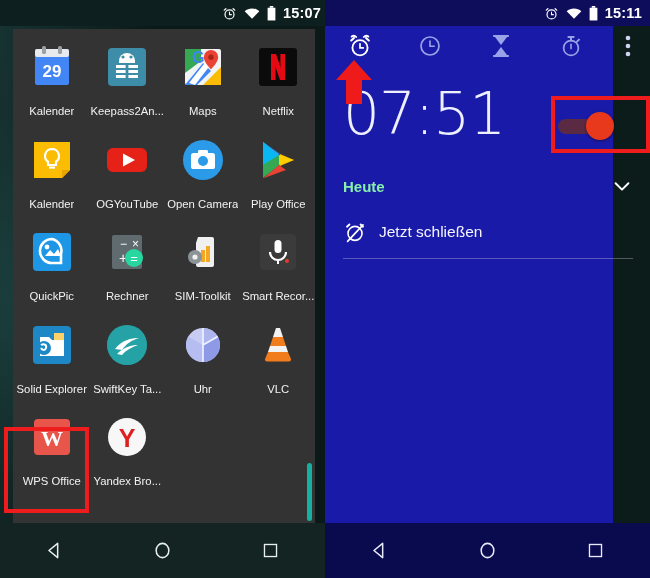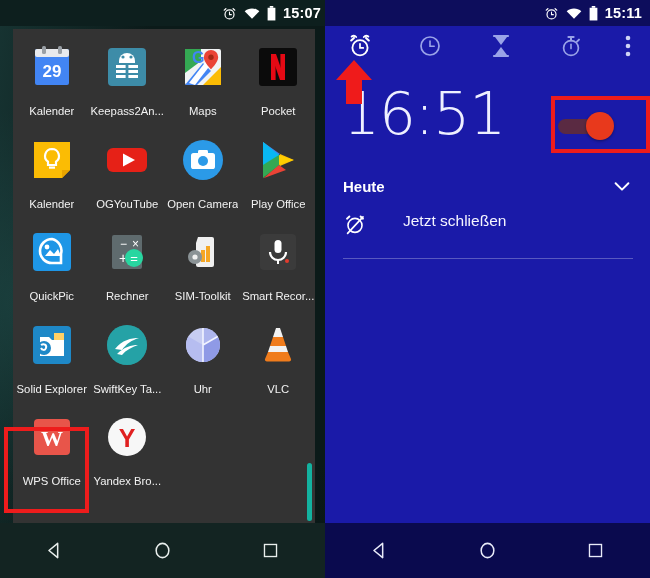--- a/index.html
+++ b/index.html
@@ -65,21 +65,21 @@
     position: absolute; border: 4px solid #ee1c1c; pointer-events: none;
   }
   .hl-uhr { left: 4px; top: 427px; width: 85px; height: 86px; }
   .hl-toggle { left: 551px; top: 96px; width: 99px; height: 57px; }
 
   
   .red-arrow { position: absolute; left: 334px; top: 60px; width: 40px; height: 44px; }
 
   
   .pane-right {
-    position: absolute; left: 325px; top: 0; width: 325px; height: 578px;
+    position: absolute; left: 325px; top: 0; width: 288px; height: 578px;
     background: #1a1aa8;
   }
   .statusbar-right {
     position: absolute; left: 0; top: 0; width: 325px; height: 26px;
     background: #0d0d5c; display: flex; align-items: center;
     justify-content: flex-end; padding-right: 8px; gap: 7px;
   }
   .tabbar {
     position: absolute; left: 0; top: 26px; width: 325px; height: 40px;
     display: flex; align-items: center;
@@ -105,25 +105,25 @@
   .tg-knob {
     position: absolute; left: 38px; top: 2px; width: 28px; height: 28px;
     background: #e8391c; border-radius: 50%;
     box-shadow: 0 1px 3px rgba(0,0,0,.4);
   }
 
   .row-heute {
     position: absolute; left: 18px; top: 170px; width: 290px; height: 32px;
     display: flex; align-items: center; justify-content: space-between;
   }
-  .heute-label { color: #ffffff; font-size: 15px; font-weight: bold; }
+  .heute-label { color: #86efac; font-size: 15px; font-weight: bold; }
 
   .row-close {
     position: absolute; left: 18px; top: 212px; width: 290px; height: 40px;
-    display: flex; gap: 36px;
+    display: flex; align-items: center; gap: 12px;
   }
   .close-label { color: #f5f5ff; font-size: 15.5px; }
   .divider {
     position: absolute; left: 18px; top: 258px; width: 290px; height: 1px;
     background: rgba(255,255,255,.28);
   }
 
   
   .navbar {
     position: absolute; bottom: 0; height: 55px; width: 325px;
@@ -198,21 +198,21 @@
               </svg></div>
             <div class="app-label">Maps</div>
           </div>
           <div class="app">
             <div class="app-ico"><svg viewBox="0 0 44 44" width="44" height="44">
                 <rect x="3" y="3" width="38" height="38" rx="3" fill="#0b0b0b"></rect>
                 <path d="M15 9h5l9 26h-5z" fill="#e50914"></path>
                 <rect x="15" y="9" width="4.6" height="26" fill="#e50914"></rect>
                 <rect x="24.4" y="9" width="4.6" height="26" fill="#e50914"></rect>
               </svg></div>
-            <div class="app-label">Pocket</div>
+            <div class="app-label">Netflix</div>
           </div>
           <div class="app">
             <div class="app-ico"><svg viewBox="0 0 44 44" width="44" height="44">
                 <path d="M4 4h36v28l-8 8H4z" fill="#fbbc04"></path>
                 <path d="M32 40v-8h8z" fill="#e8a400"></path>
                 <path d="M22 11a7 7 0 0 0-4 12.7V27h8v-3.3A7 7 0 0 0 22 11z" fill="none" stroke="#ffffff" stroke-width="2.2"></path>
                 <rect x="19" y="28.5" width="6" height="2.2" fill="#ffffff"></rect>
               </svg></div>
             <div class="app-label">Kalender</div>
           </div>
@@ -416,21 +416,21 @@
       </div>
       <div class="tab overflow">
         <svg class="svgw" width="6" height="22" viewBox="0 0 6 22">
           <circle cx="3" cy="3" r="2.3" fill="#cfd4f5"></circle>
           <circle cx="3" cy="11" r="2.3" fill="#cfd4f5"></circle>
           <circle cx="3" cy="19" r="2.3" fill="#cfd4f5"></circle>
         </svg>
       </div>
     </div>
 
-    <div class="alarm-time">16:51</div>
+    <div class="alarm-time">07:51</div>
 
     <div class="row-heute">
       <span class="heute-label">Heute</span>
       <svg class="svgw" width="22" height="22" viewBox="0 0 24 24">
         <path d="M5 9l7 7 7-7" fill="none" stroke="#ffffff" stroke-width="2.1" stroke-linecap="round" stroke-linejoin="round"></path>
       </svg>
     </div>
 
     <div class="row-close">
       <svg class="svgw" width="24" height="24" viewBox="0 0 24 24">

